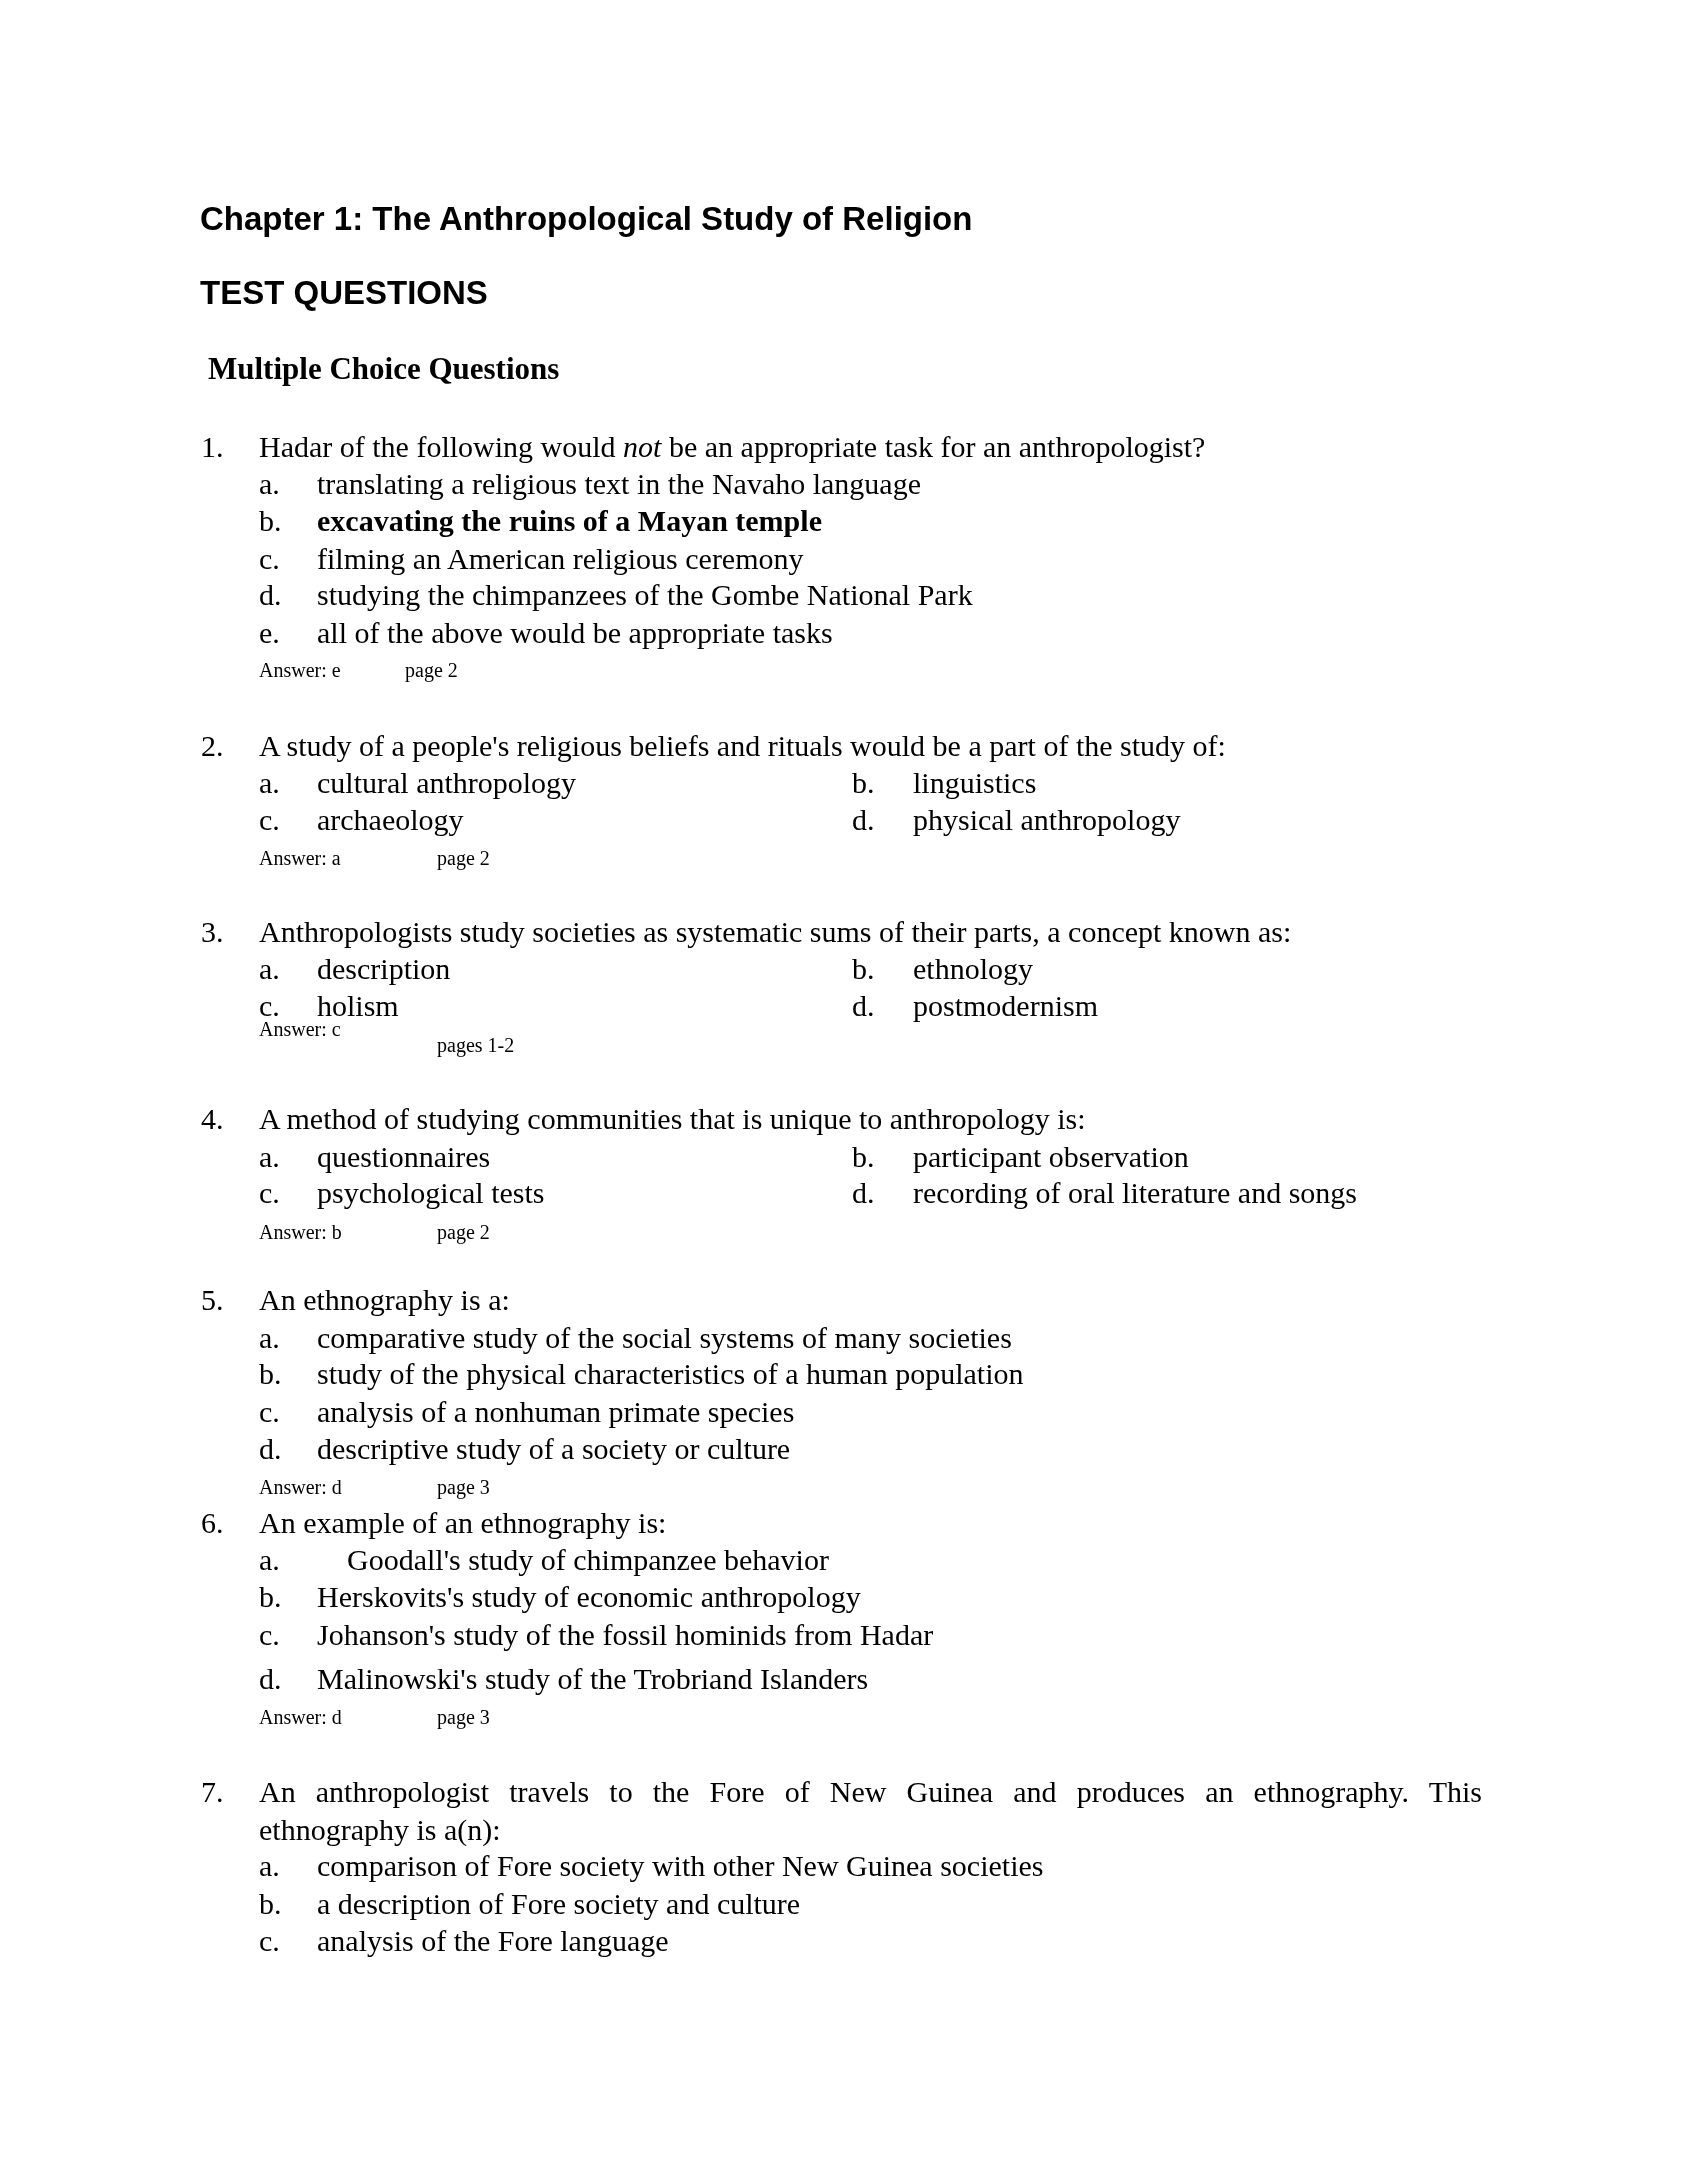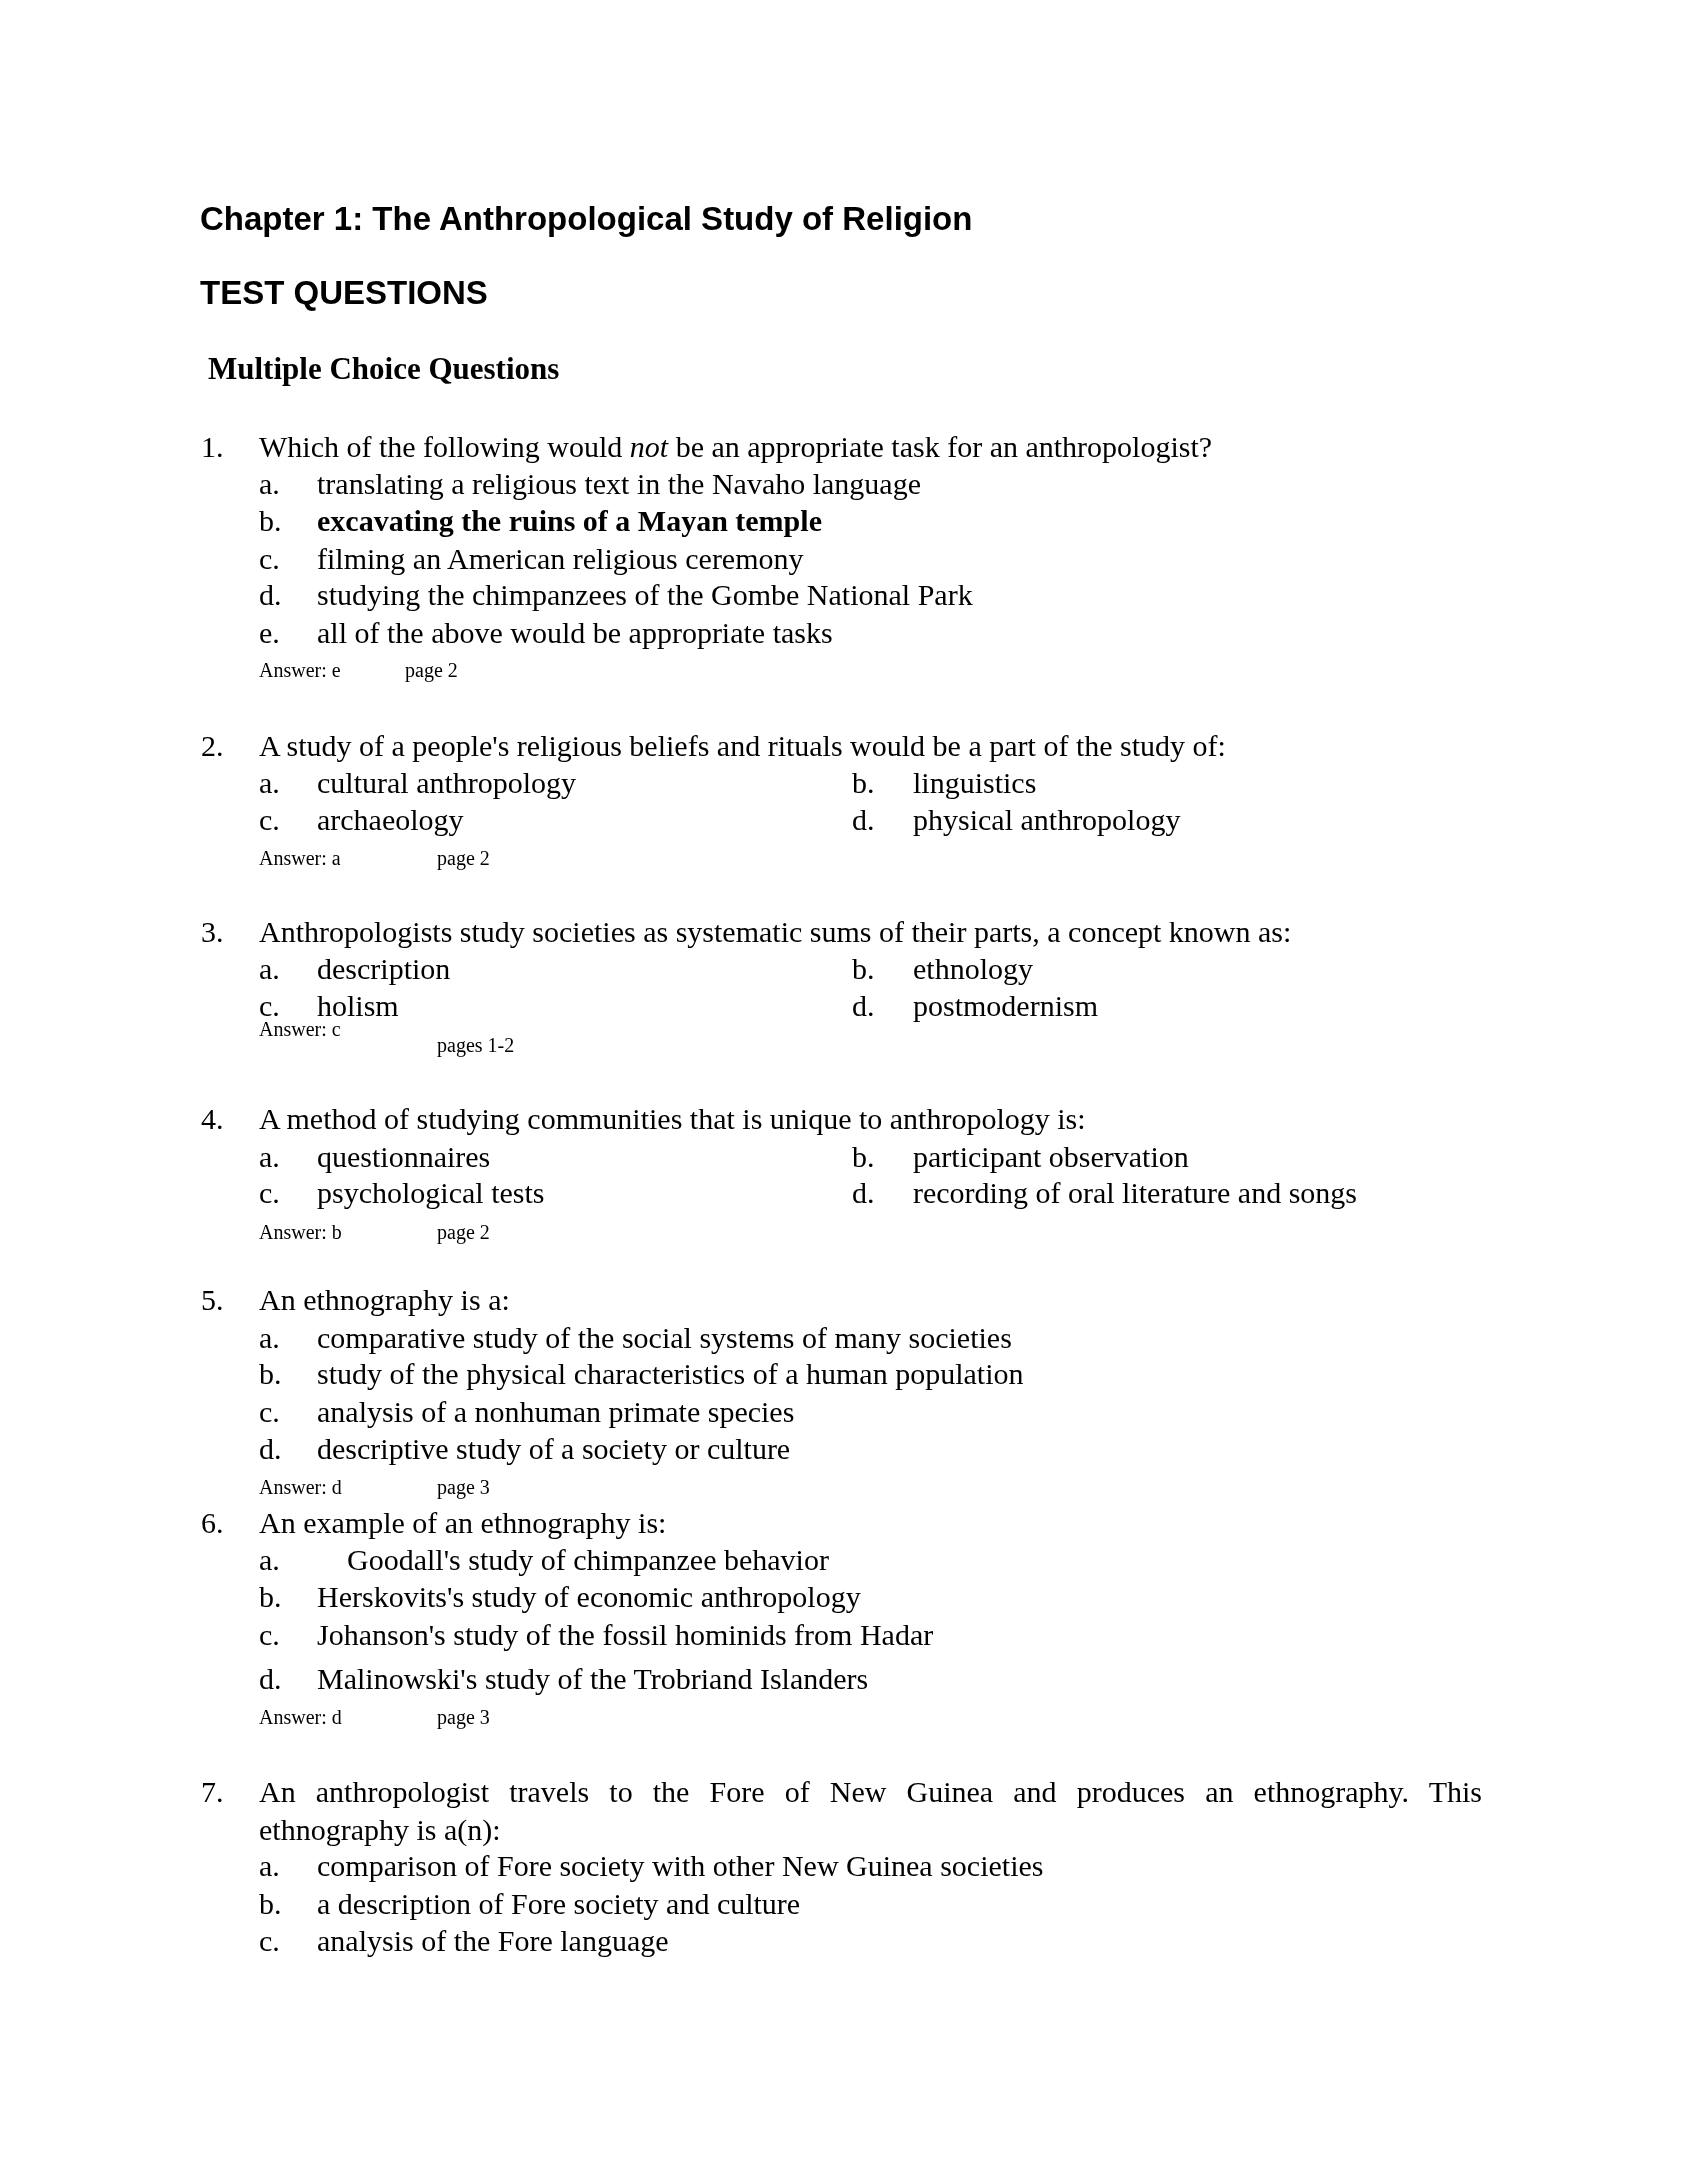--- a/index.html
+++ b/index.html
@@ -24,21 +24,21 @@
 <body>
 
 <div class="page">
 
   <div class="ln h-sans" style="left:200px; top:199px;">Chapter 1: The Anthropological Study of Religion</div>
   <div class="ln h-sans" style="left:200px; top:273px;">TEST QUESTIONS</div>
   <div class="ln h-serif" style="left:200px; top:350px;margin-left:8px;">Multiple Choice Questions</div>
 
   <div>
     <div class="ln serif num" style="top:428px;">1.</div>
-    <div class="ln serif qtext" style="top:428px;"><span>Which of the following would </span><em>not</em><span> be an appropriate task for an anthropologist?</span></div>
+    <div class="ln serif qtext" style="top:428px;"><span>Hadar of the following would </span><em>not</em><span> be an appropriate task for an anthropologist?</span></div>
 
     <div class="ln serif let-l" style="top:465px;">a.</div>
     <div class="ln serif opt-l" style="top:465px;">translating a religious text in the Navaho language</div>
     <div class="ln serif let-l" style="top:502px;">b.</div>
     <div class="ln serif opt-l" style="top:502px;font-weight:bold;">excavating the ruins of a Mayan temple</div>
     <div class="ln serif let-l" style="top:540px;">c.</div>
     <div class="ln serif opt-l" style="top:540px;">filming an American religious ceremony</div>
     <div class="ln serif let-l" style="top:576px;">d.</div>
     <div class="ln serif opt-l" style="top:576px;">studying the chimpanzees of the Gombe National Park</div>
     <div class="ln serif let-l" style="top:614px;">e.</div>

